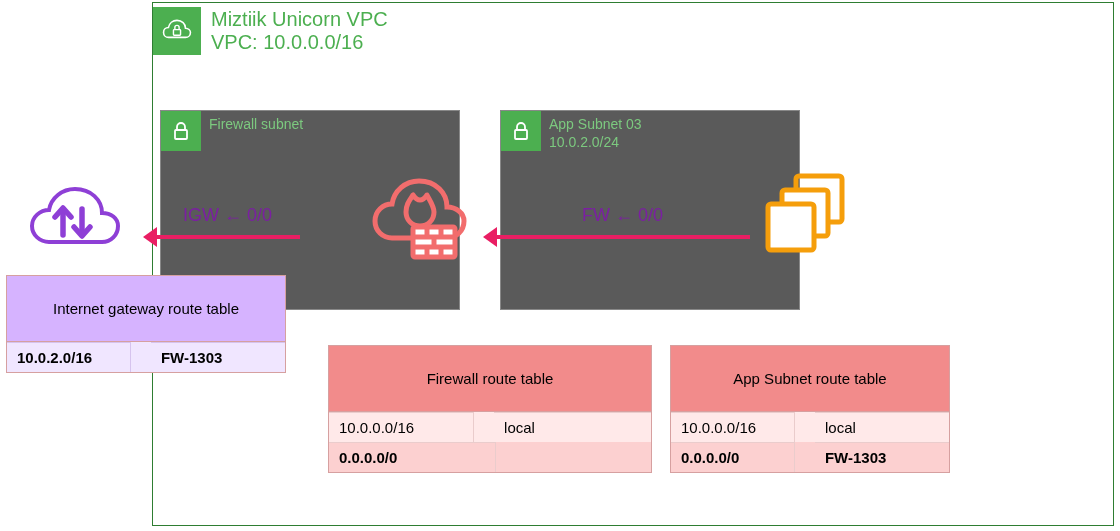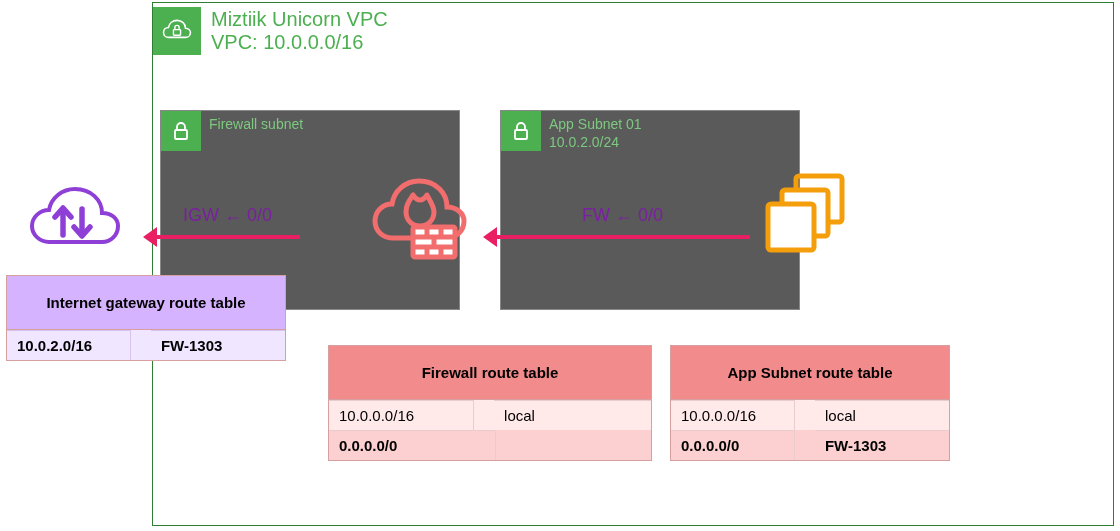--- a/index.html
+++ b/index.html
@@ -122,23 +122,23 @@
     border: 1px solid #d6a0a0;
     font-size: 15px;
   }
   .rt-igw { left: 6px; top: 275px; width: 280px; }
   .rt-fw  { left: 328px; top: 345px; width: 324px; }
   .rt-app { left: 670px; top: 345px; width: 280px; }
 
   .rt-header {
     background: #f28b8b;
     color: #000;
-    font-weight: bold;
+    font-weight: normal;
     text-align: center;
-    padding: 18px;
+    padding: 24px;
     border-bottom: 1px solid #d6a0a0;
   }
   .rt-igw .rt-header {
     background: #d6b3ff;
   }
   .rt-row {
     display: flex;
     gap: 20px;
   }
   .rt-cell {
@@ -193,21 +193,21 @@
 
 <div class="subnet-box subnet-app">
   <div class="subnet-header">
     <div class="subnet-lock-badge">
       <svg width="24" height="24" viewBox="0 0 24 24">
         <rect x="6" y="11" width="12" height="9" rx="1" fill="none" stroke="#fff" stroke-width="1.8"></rect>
         <path d="M8 11V8a4 4 0 018 0v3" fill="none" stroke="#fff" stroke-width="1.8"></path>
       </svg>
     </div>
     <div class="subnet-label">
-      <div>App Subnet 01</div>
+      <div>App Subnet 03</div>
       <div>10.0.2.0/24</div>
     </div>
   </div>
 </div>
 
 <div class="igw-icon">
   <svg width="110" height="90" viewBox="0 0 110 90">
     <path d="M82 38c0-13-11-24-27-24-13 0-24 9-26 21-9 0-17 7-17 16 0 9 8 16 17 16h53c9 0 16-7 16-16 0-8-7-13-16-13z" fill="none" stroke="#8e3fd6" stroke-width="4"></path>
     <g stroke="#8e3fd6" stroke-width="5.5" fill="none" stroke-linecap="round" stroke-linejoin="round">
       <path d="M43 60 V34"></path>

